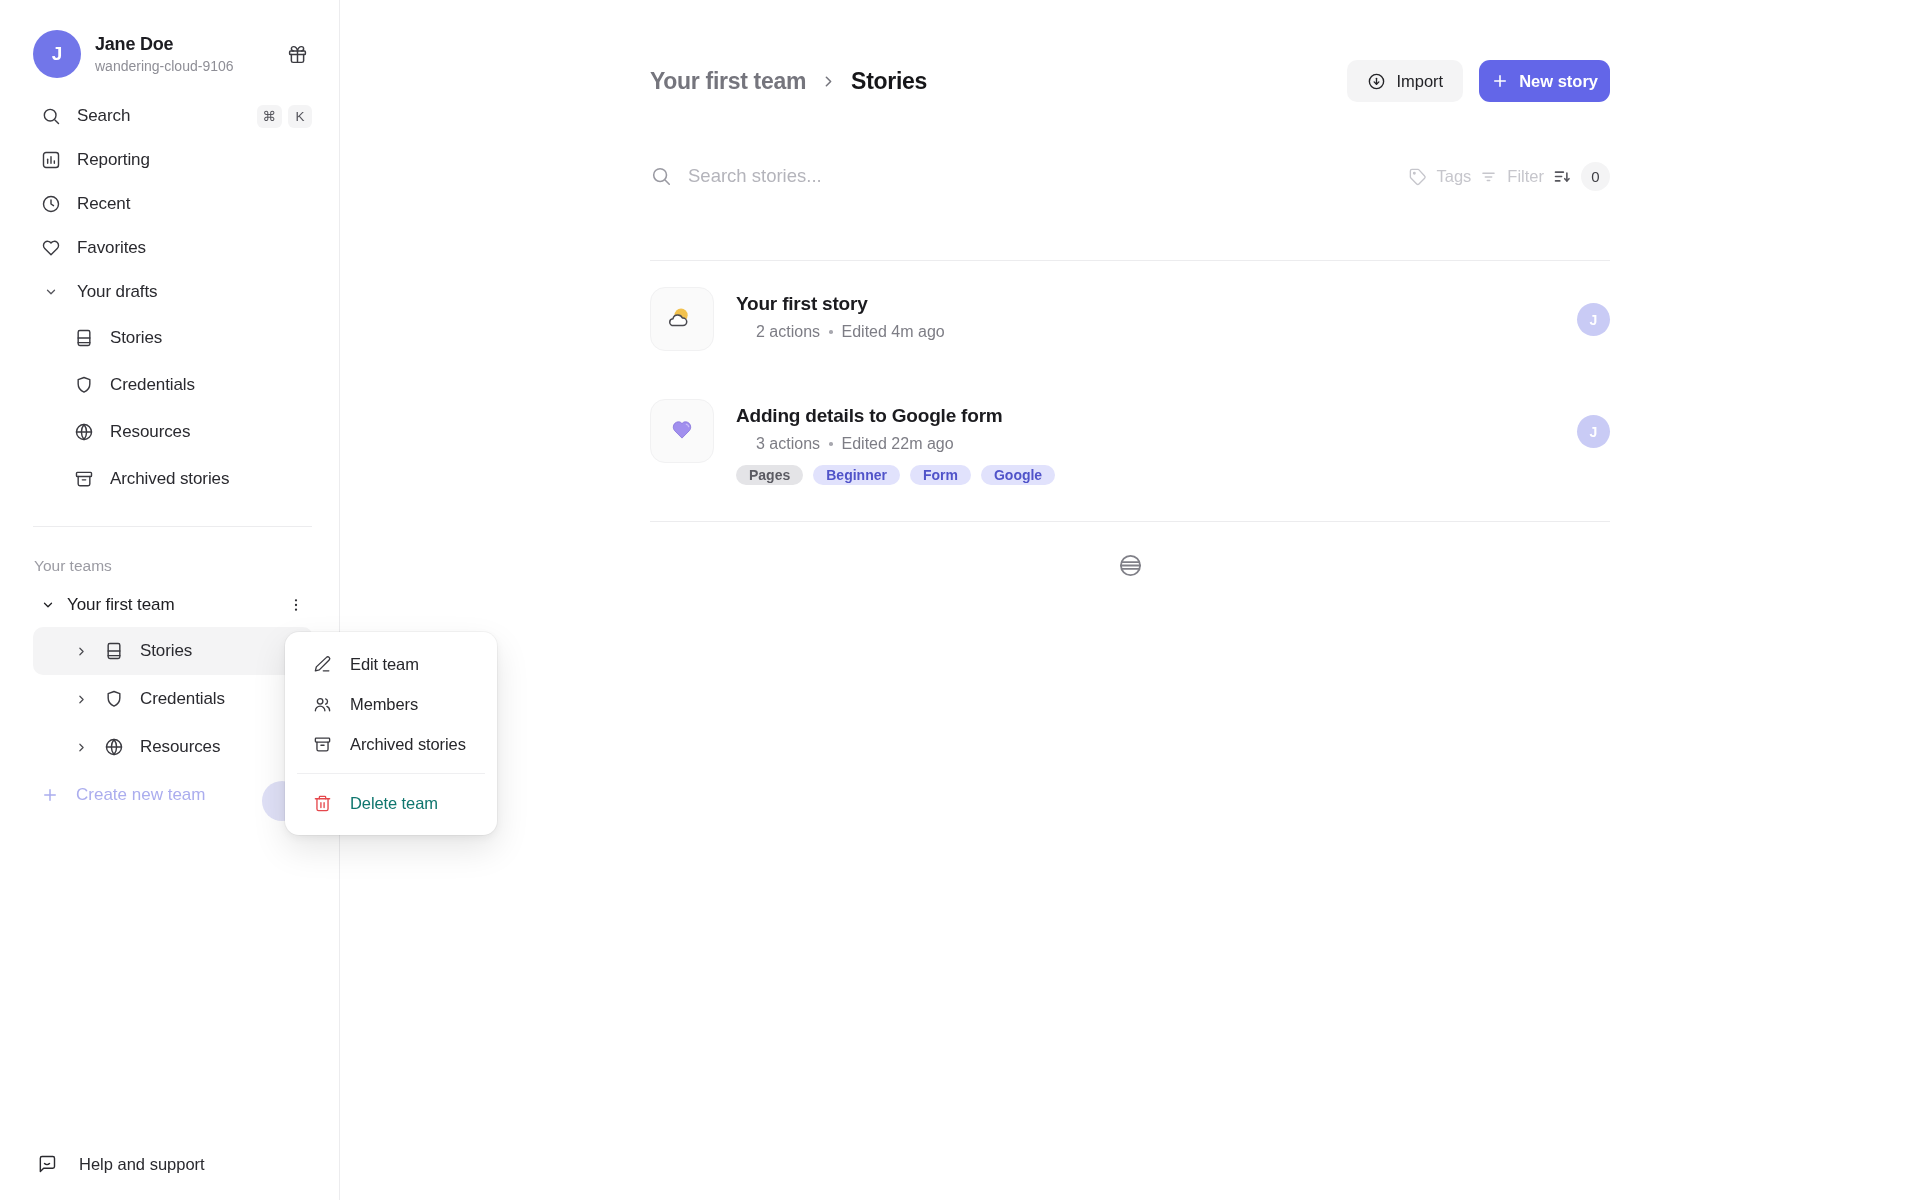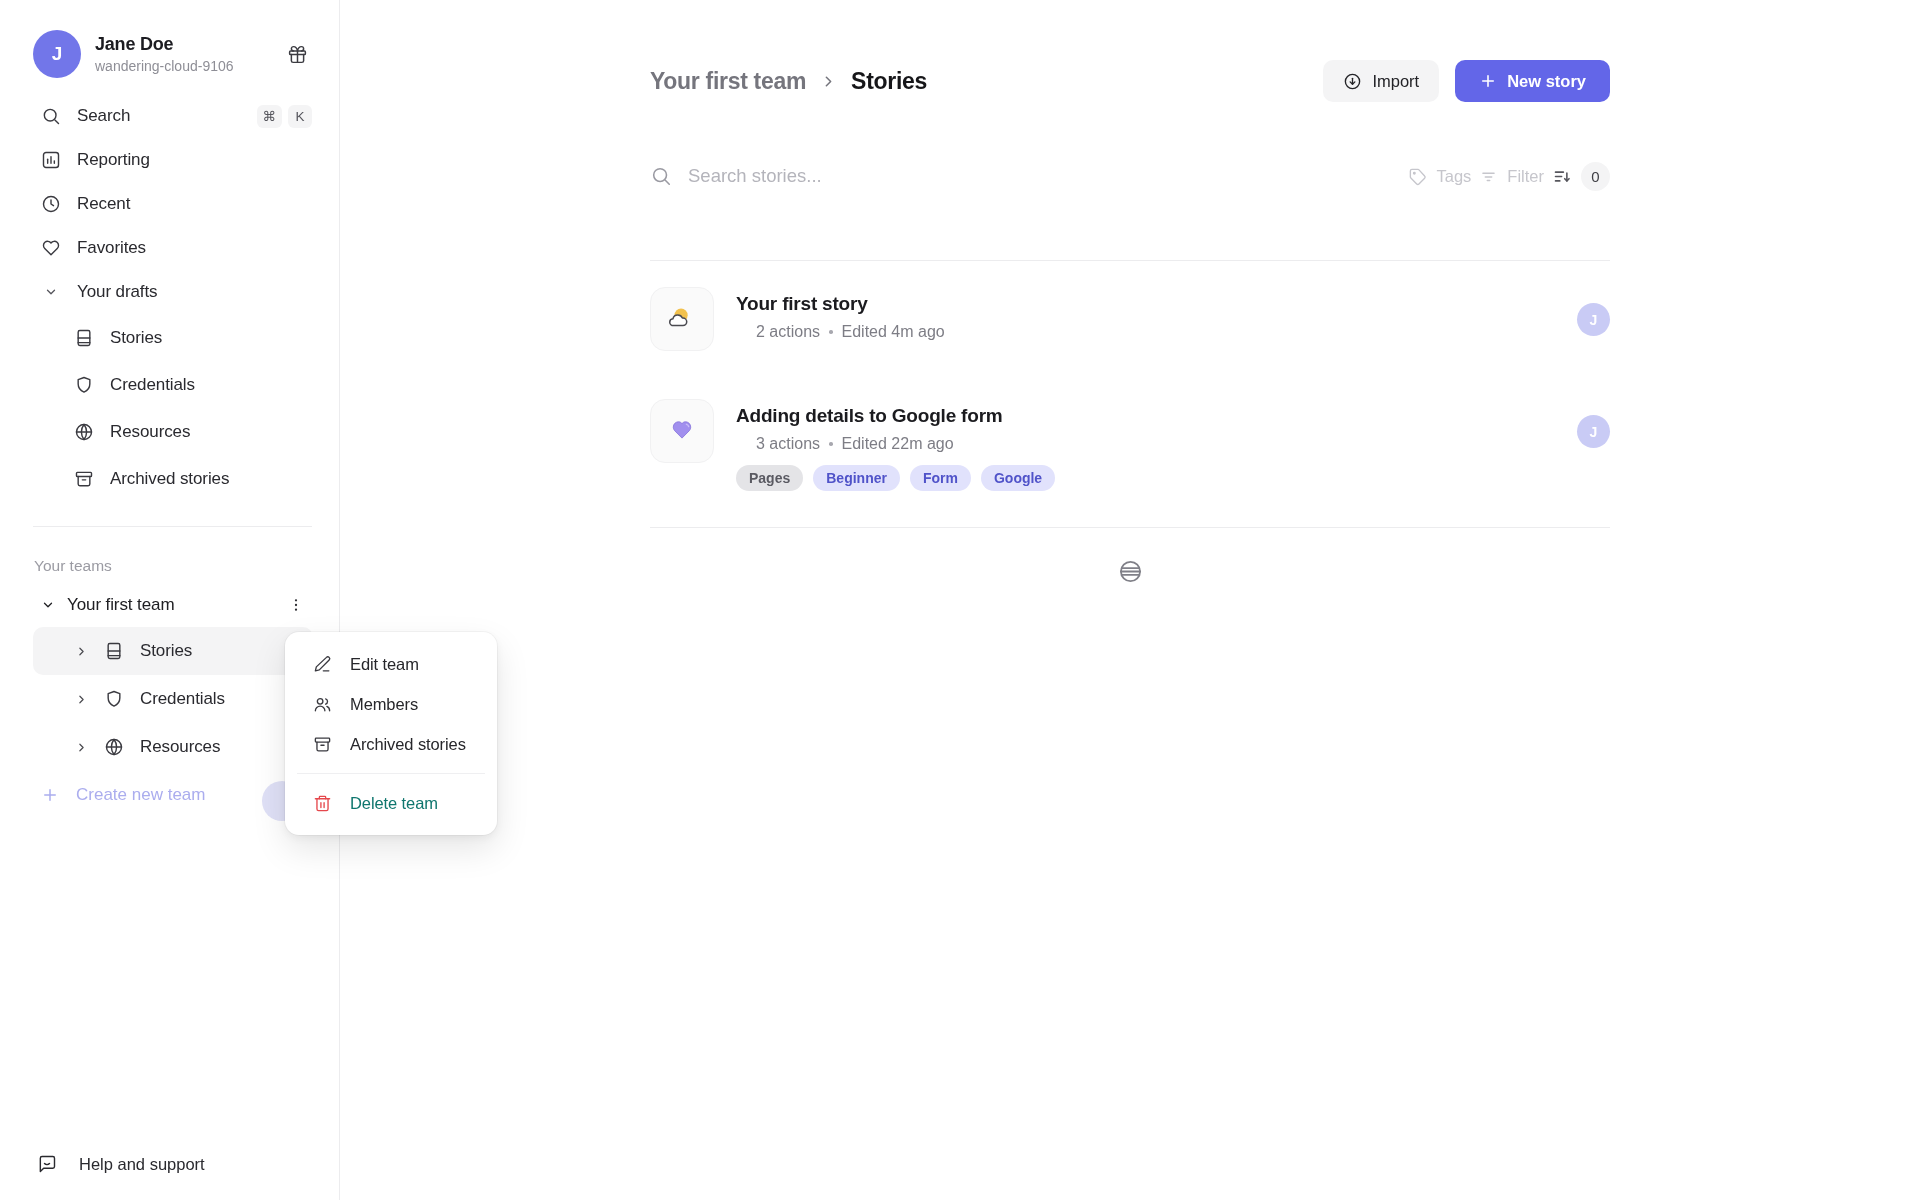--- a/index.html
+++ b/index.html
@@ -74,21 +74,21 @@
   .breadcrumb { display:flex; align-items:center; gap:14px; font-size:23px; letter-spacing:-.3px; }
   .crumb-parent { color:#75757d; font-weight:600; cursor:pointer; }
   .crumb-sep { color:#75757d; display:flex; }
   .crumb-current { color:#161619; font-weight:700; }
   .header-actions { display:flex; gap:16px; align-items:center; }
   .btn {
     display:flex; align-items:center; gap:10px; height:42px; padding:0 20px;
     border:none; border-radius:10px; font-size:16.5px; font-family:inherit; cursor:pointer; font-weight:500;
   }
   .btn-secondary { background:#f4f4f5; color:#232327; }
-  .btn-primary { background:#6366e8; color:#ffffff; padding:0 24px; font-weight:600; }
+  .btn-primary { background:#6366e8; color:#ffffff; padding:0 12px; font-weight:600;border-radius:11px; }
 
   .toolbar { margin-top:48px; height:44px; display:flex; align-items:center; }
   .search-wrap { display:flex; align-items:center; gap:16px; flex:1; }
   .search-wrap input {
     border:none; outline:none; font-size:18.5px; font-family:inherit; flex:1; color:#27272b; background:transparent;
   }
   .search-wrap input::placeholder { color:#b4b4bb; }
   .toolbar-right { display:flex; align-items:center; gap:8px; }
   .tool-muted { display:flex; align-items:center; gap:9px; color:#c6c6cc; font-size:16.5px; cursor:pointer; }
   .sort-btn { color:#55555c; cursor:pointer; }
@@ -103,21 +103,21 @@
   .story-thumb {
     width:64px; height:64px; border-radius:15px; background:#fafafa; border:1px solid #f1f1f2;
     display:flex; align-items:center; justify-content:center;
   }
   .story-body { flex:1; padding-top:6px; }
   .story-title { font-size:19px; font-weight:700; color:#1b1b1f; letter-spacing:-.2px; }
   .story-meta { display:flex; align-items:center; gap:9px; margin-top:8px; font-size:16px; color:#7d7d85;margin-left:20px; }
   .meta-dot { width:3.5px; height:3.5px; border-radius:50%; background:#a8a8af; }
   .tag-row { display:flex; gap:10px; margin-top:12px; }
   .tag {
-    height:26px; padding:0 13px; border-radius:999px; font-size:14px; font-weight:600;
+    height:20px; padding:0 13px; border-radius:999px; font-size:14px; font-weight:600;
     display:flex; align-items:center;
   }
   .tag.gray { background:#e4e4e7; color:#5a5a62; }
   .tag.indigo { background:#e1e2fc; color:#5053c9; }
   .row-avatar {
     width:33px; height:33px; border-radius:50%; background:#c9cbf5; color:#fff;
     font-size:14px; font-weight:600; display:flex; align-items:center; justify-content:center;
     margin-top:16px;
   }
   .spinner-wrap { display:flex; justify-content:center; margin-top:30px; color:#808088; }

